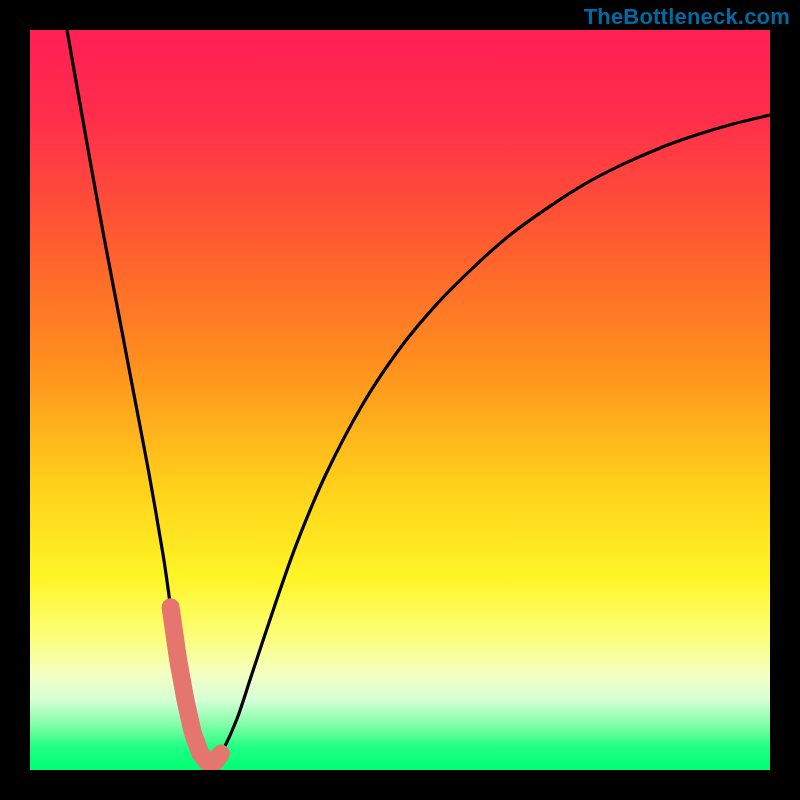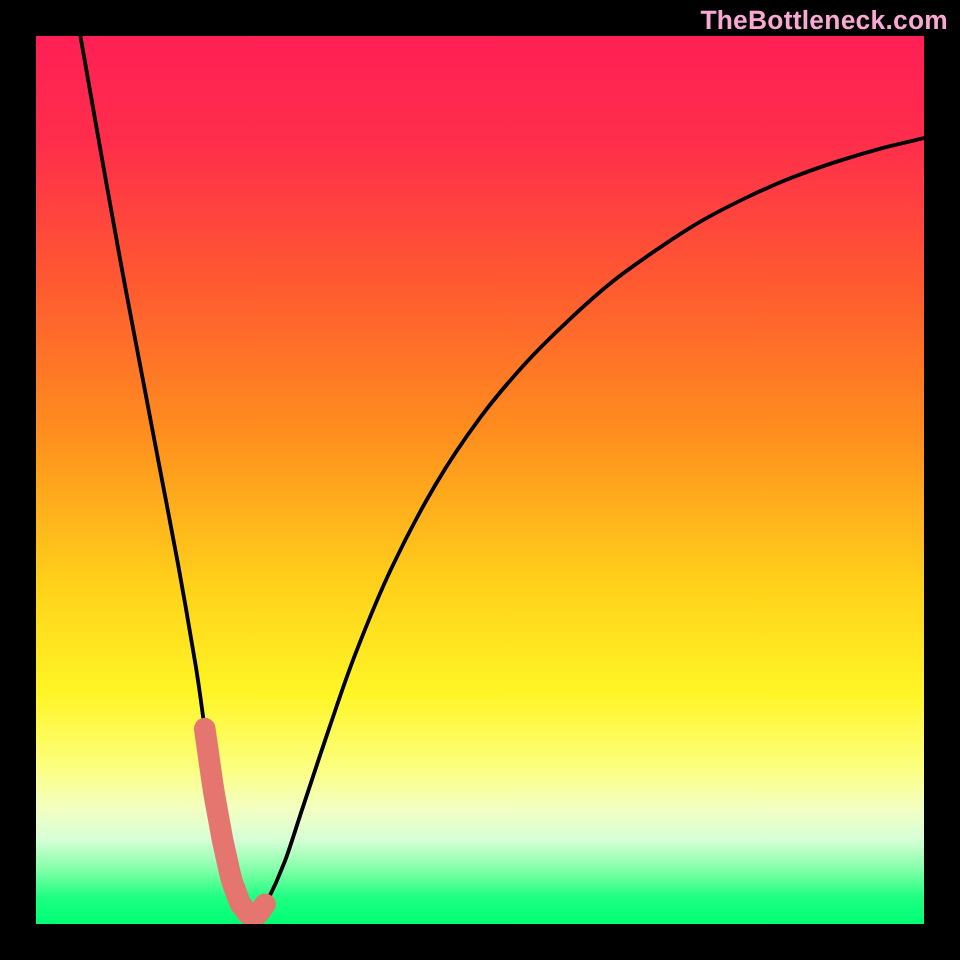--- a/index.html
+++ b/index.html
@@ -24,21 +24,21 @@
     left: 30px;
     top: 30px;
     width: 740px;
     height: 740px;
     overflow: hidden;
   }
   .watermark {
     position: absolute;
     top: 4px;
     right: 10px;
-    color: #f9a8d4;
+    color: #0369a1;
     font-size: 22px;
     font-weight: 600;
     letter-spacing: 0.2px;
     user-select: none;
   }
   svg { display: block; }
 </style>
 </head>
 <body>
 

